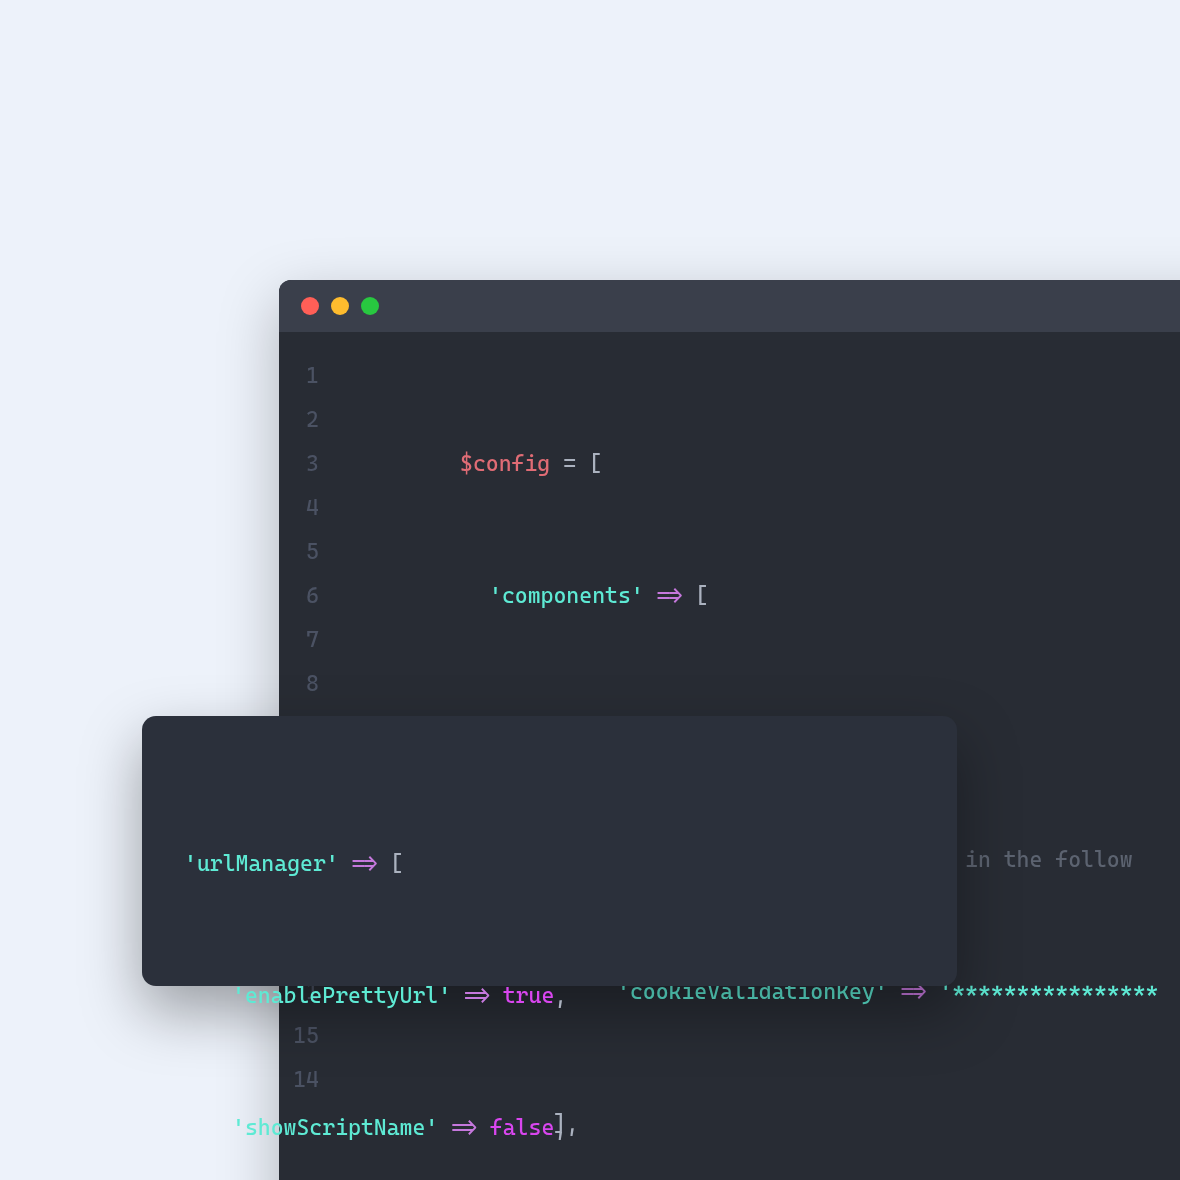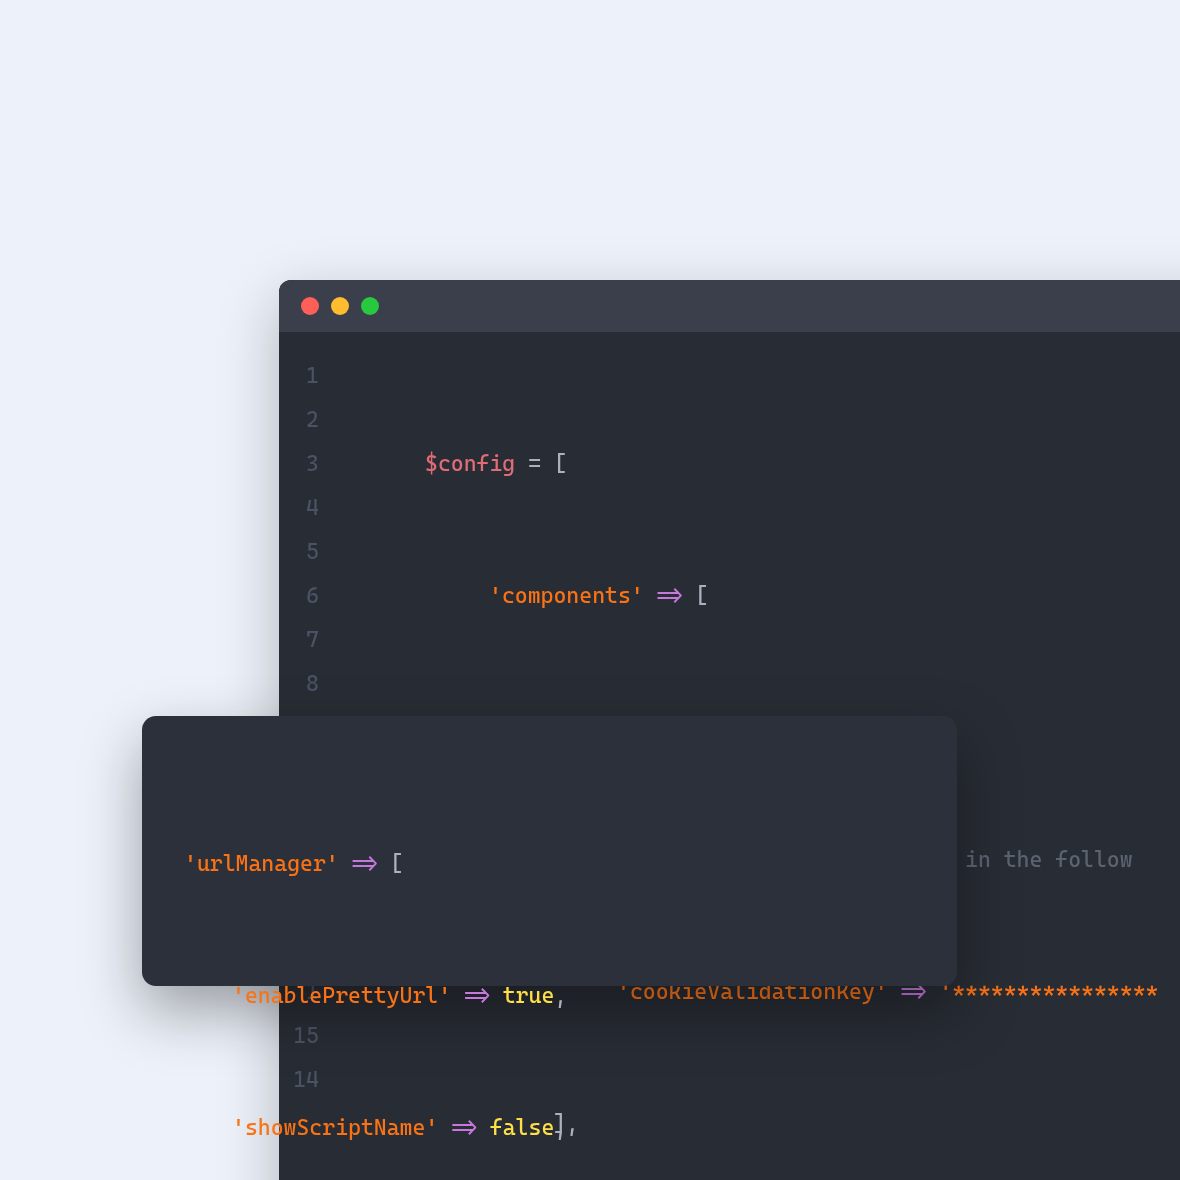--- a/index.html
+++ b/index.html
@@ -46,27 +46,27 @@
     .gutter {
       width: 58px;
       text-align: right;
       color: #4B5263;
       padding-right: 18px;
       user-select: none;
     }
     .gutter div { height: 44px; position: relative; }
     .code-lines { flex: 1; color: #ABB2BF; white-space: pre; }
     .code-lines .line { height: 44px; }
-    .tok-var     { color: #E06C75; }
+    .tok-var     { color: #E06C75; margin-left: 35px; }
     .tok-op      { color: #ABB2BF; }
     .tok-punct   { color: #ABB2BF; }
-    .tok-string  { color: #f97316; }
+    .tok-string  { color: #5eead4; }
     .tok-arrow   { color: #C678DD; }
     .tok-comment { color: #5C6370; }
-    .tok-bool    { color: #fde047; }
+    .tok-bool    { color: #d946ef; }
 
     .snippet-popup {
       position: absolute;
       left: 142px;
       top: 716px;
       width: 815px;
       height: 270px;
       background: #2B303B;
       border-radius: 14px;
       box-shadow: 0 25px 60px rgba(0,0,0,0.35);

